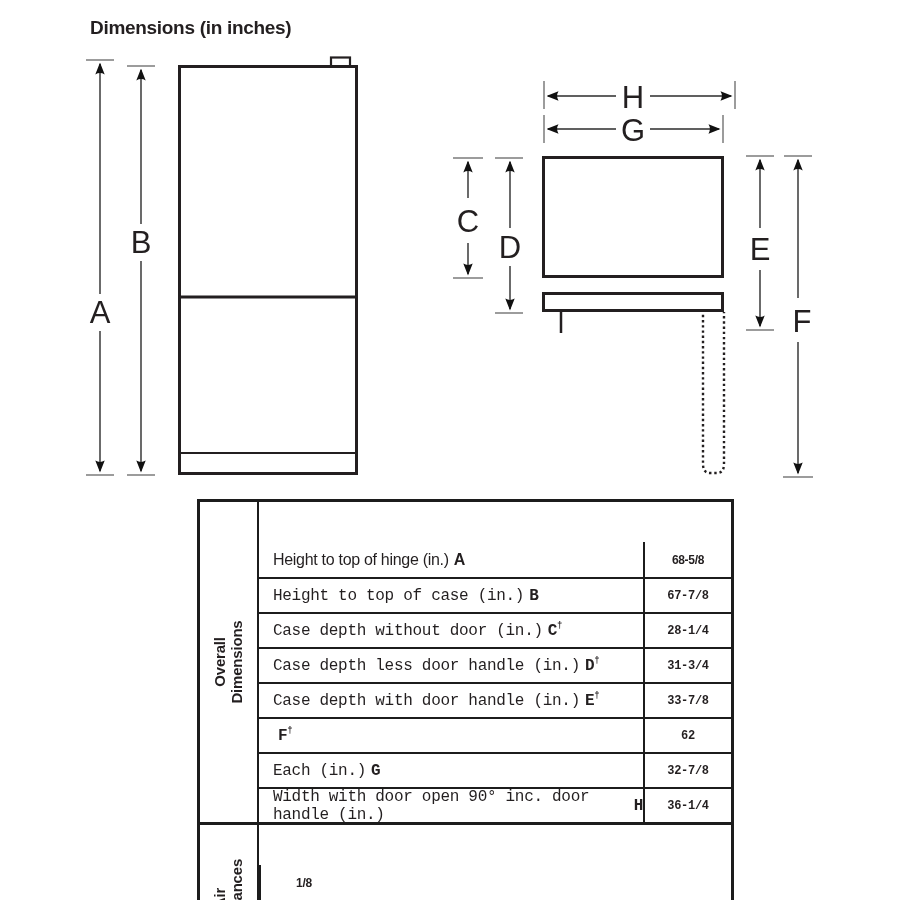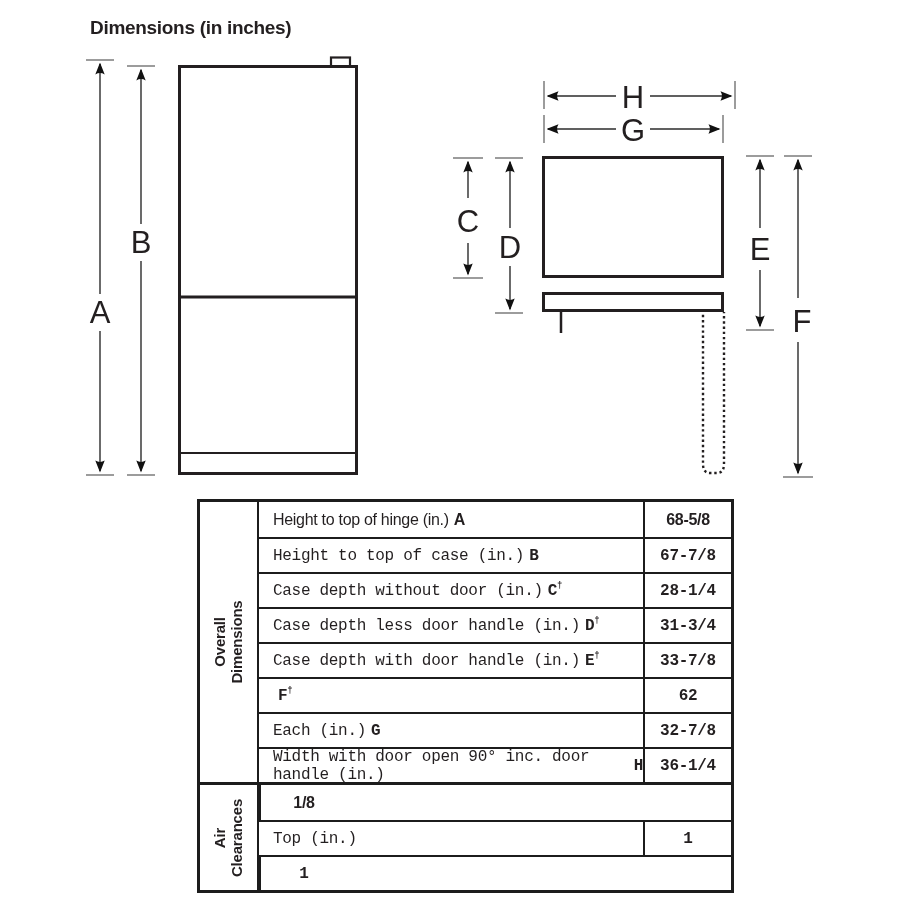--- a/index.html
+++ b/index.html
@@ -13,30 +13,30 @@
   svg.diagram text { font-family:"Liberation Sans", sans-serif; font-size:31px; fill:#231f20; }
 
   .dim-table { position:absolute; left:197px; top:499px; width:537px;
                border:3px solid #1c1c1c; box-sizing:border-box; color:#231f20; background:#fff; }
   .t-section { display:flex; }
   .t-section + .t-section { border-top:3px solid #1c1c1c; }
   .t-head { width:57px; flex:none; position:relative; border-right:2.5px solid #1c1c1c; }
   .rot { position:absolute; top:50%; left:50%; transform:translate(-50%,-50%) rotate(-90deg);
          display:flex; flex-direction:column; align-items:center;
          font-weight:700; font-size:15px; line-height:1.12; letter-spacing:-0.2px; white-space:nowrap; }
-  .t-rows { flex:1; display:flex; flex-direction:column; }
+  .t-rows { flex:1; display:flex; flex-direction:column;margin-top:40px; }
   .t-row { display:flex; height:35px; box-sizing:border-box; align-items:stretch; }
   .t-row + .t-row { border-top:2.5px solid #1c1c1c;font-family:Liberation Mono, monospace; }
   .cell-label { flex:1; display:flex; align-items:center; padding-left:14px;
                 font-size:16px; letter-spacing:-0.3px; }
   .cell-label .ltr { font-weight:700; margin-left:5px; }
   .cell-label .dag { font-weight:700; font-size:9px; line-height:1; align-self:flex-start; margin-top:8px; }
   .cell-value { width:86px; flex:none; border-left:2.5px solid #1c1c1c;
                 display:flex; align-items:center; justify-content:center;
-                font-weight:700; font-size:16px; letter-spacing:-0.3px; }
+                font-weight:700; font-size:12px; letter-spacing:-0.3px; }
 </style>
 </head>
 <body>
 
 <div class="canvas">
 
   <div class="title">Dimensions (in inches)</div>
 
   <svg class="diagram" width="900" height="500" viewBox="0 0 900 500">
     <defs>

